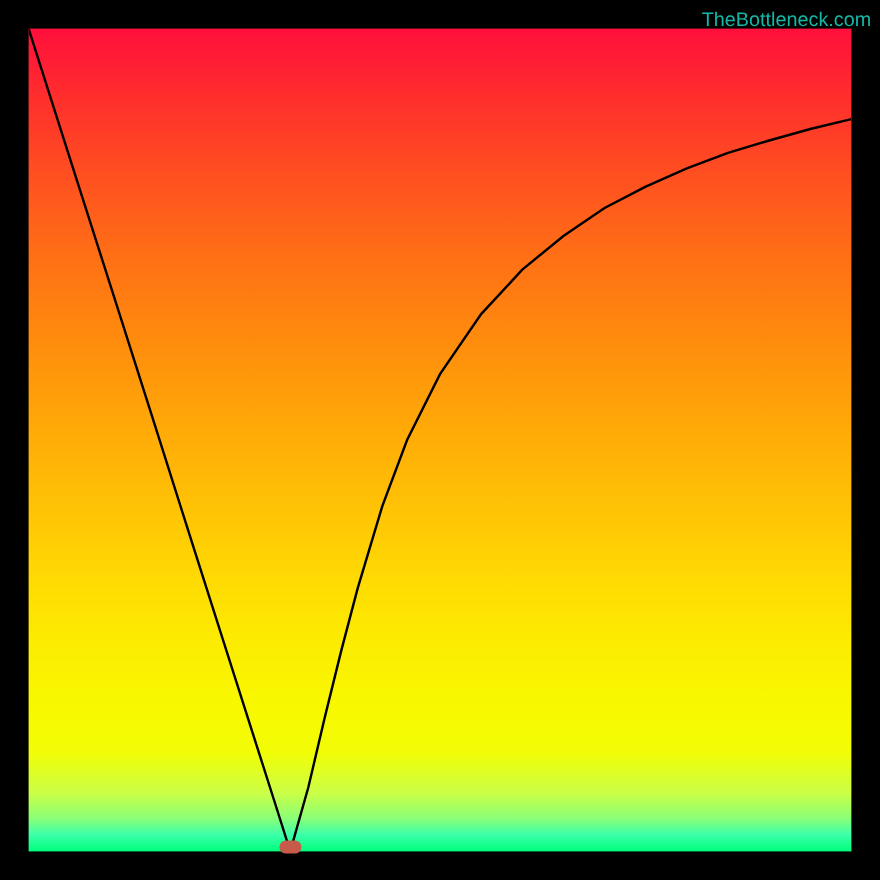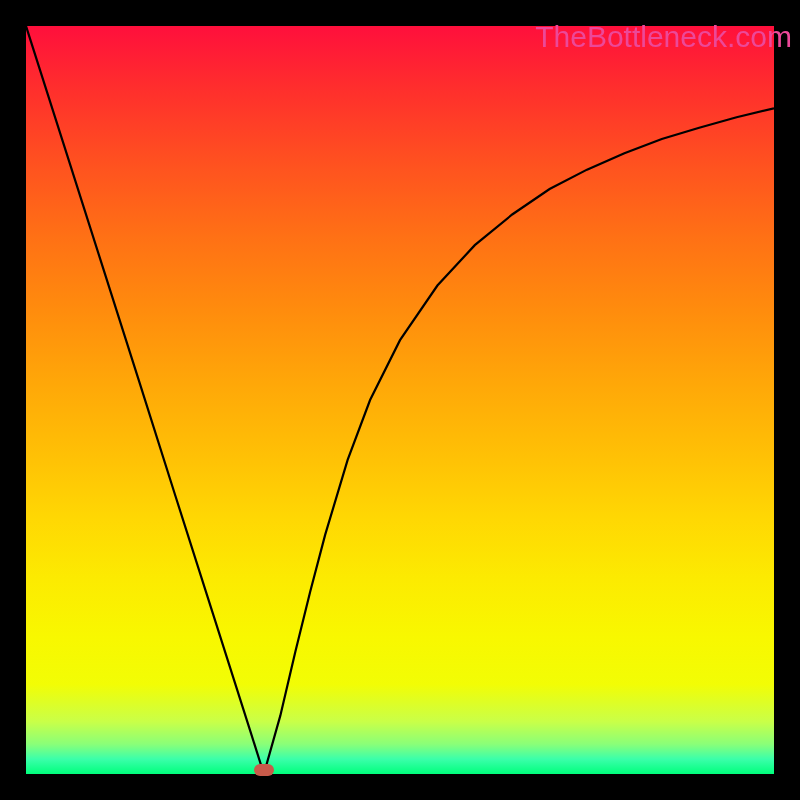--- a/index.html
+++ b/index.html
@@ -15,24 +15,24 @@
       overflow: hidden;
     }
     .container {
       width: 800px;
       height: 800px;
       position: relative;
       background: #000;
     }
     .watermark {
       position: absolute;
-      top: 20px;
+      top: 8px;
       right: 8px;
-      color: #ec4899;
-      font-size: 30px;
+      color: #14b8a6;
+      font-size: 18px;
       font-weight: normal;
       z-index: 10;
     }
     .plot-area {
       position: absolute;
       top: 26px;
       left: 26px;
       width: 748px;
       height: 748px;
       background: linear-gradient(to bottom,

